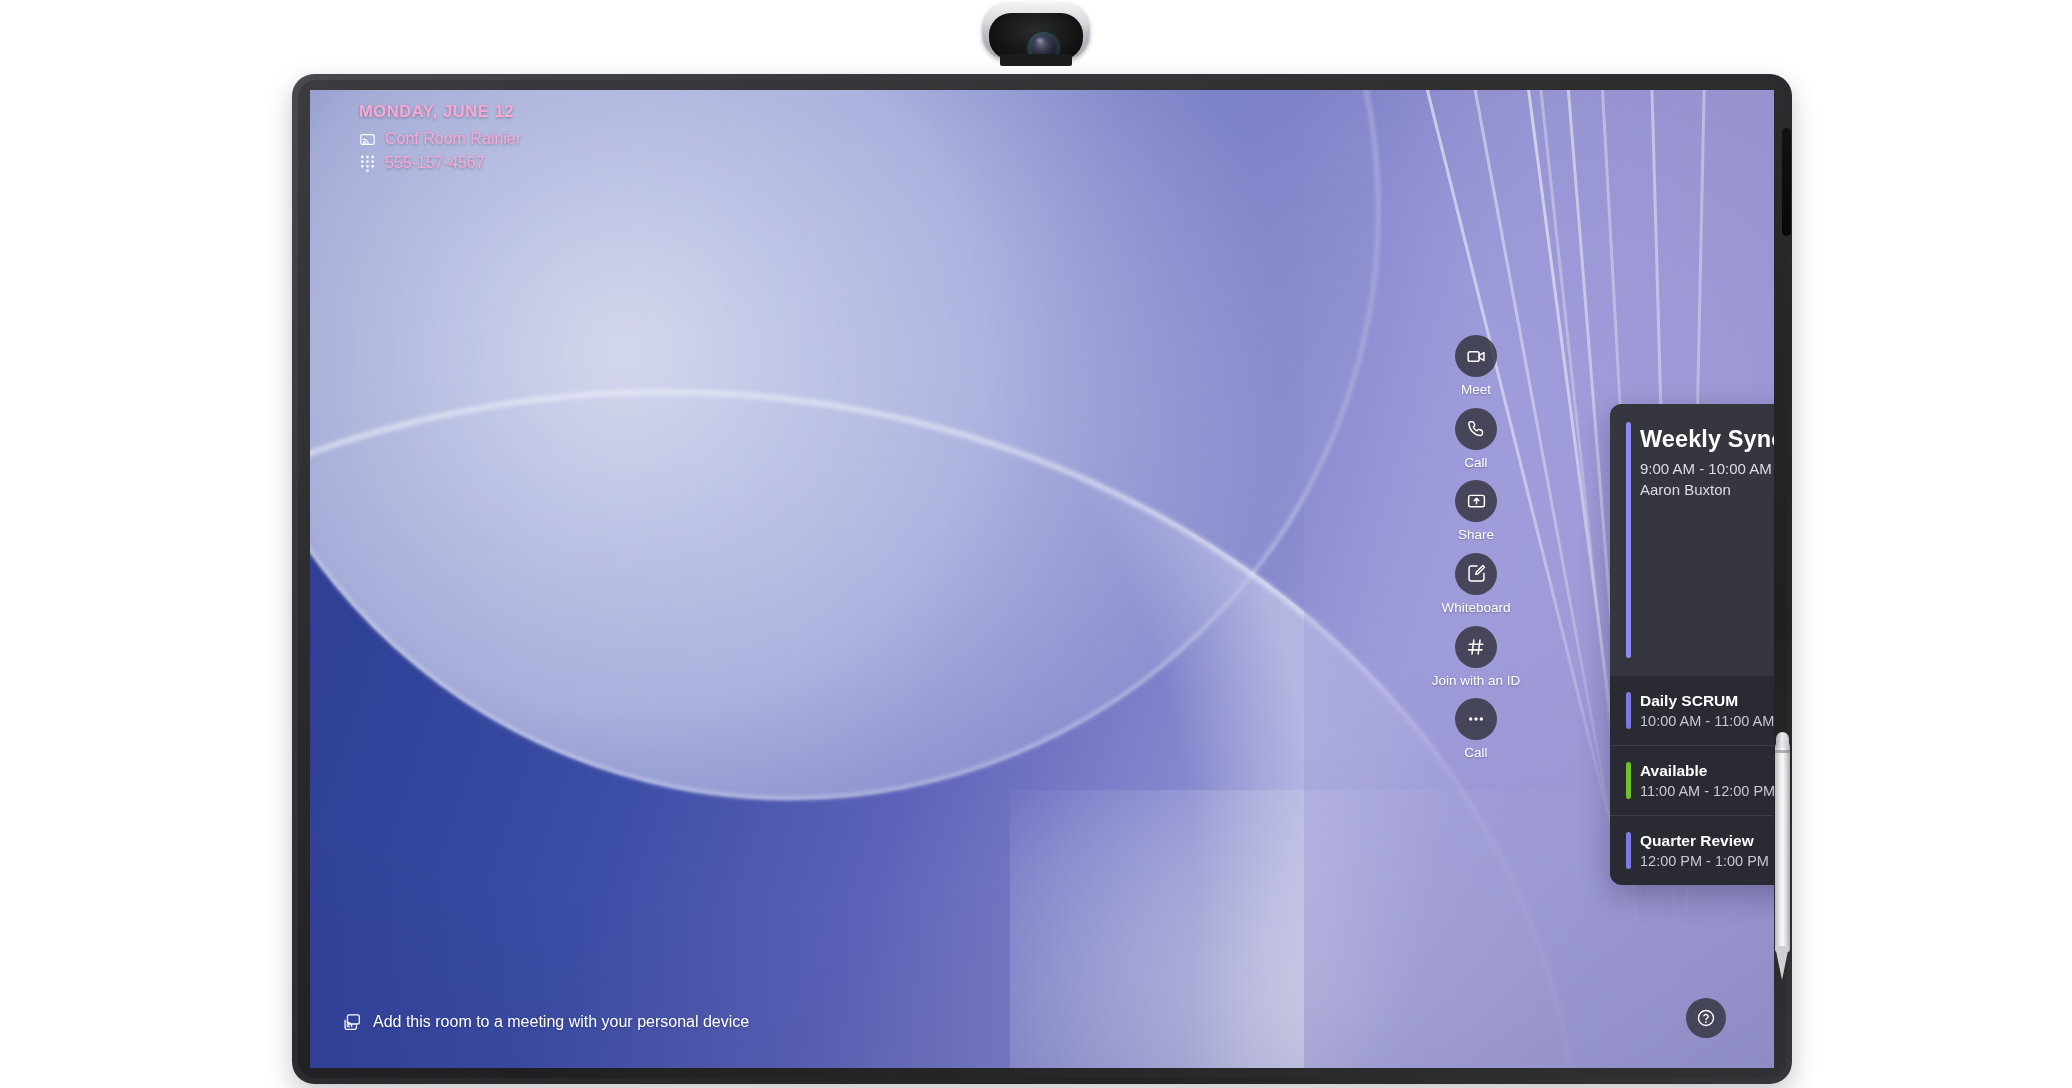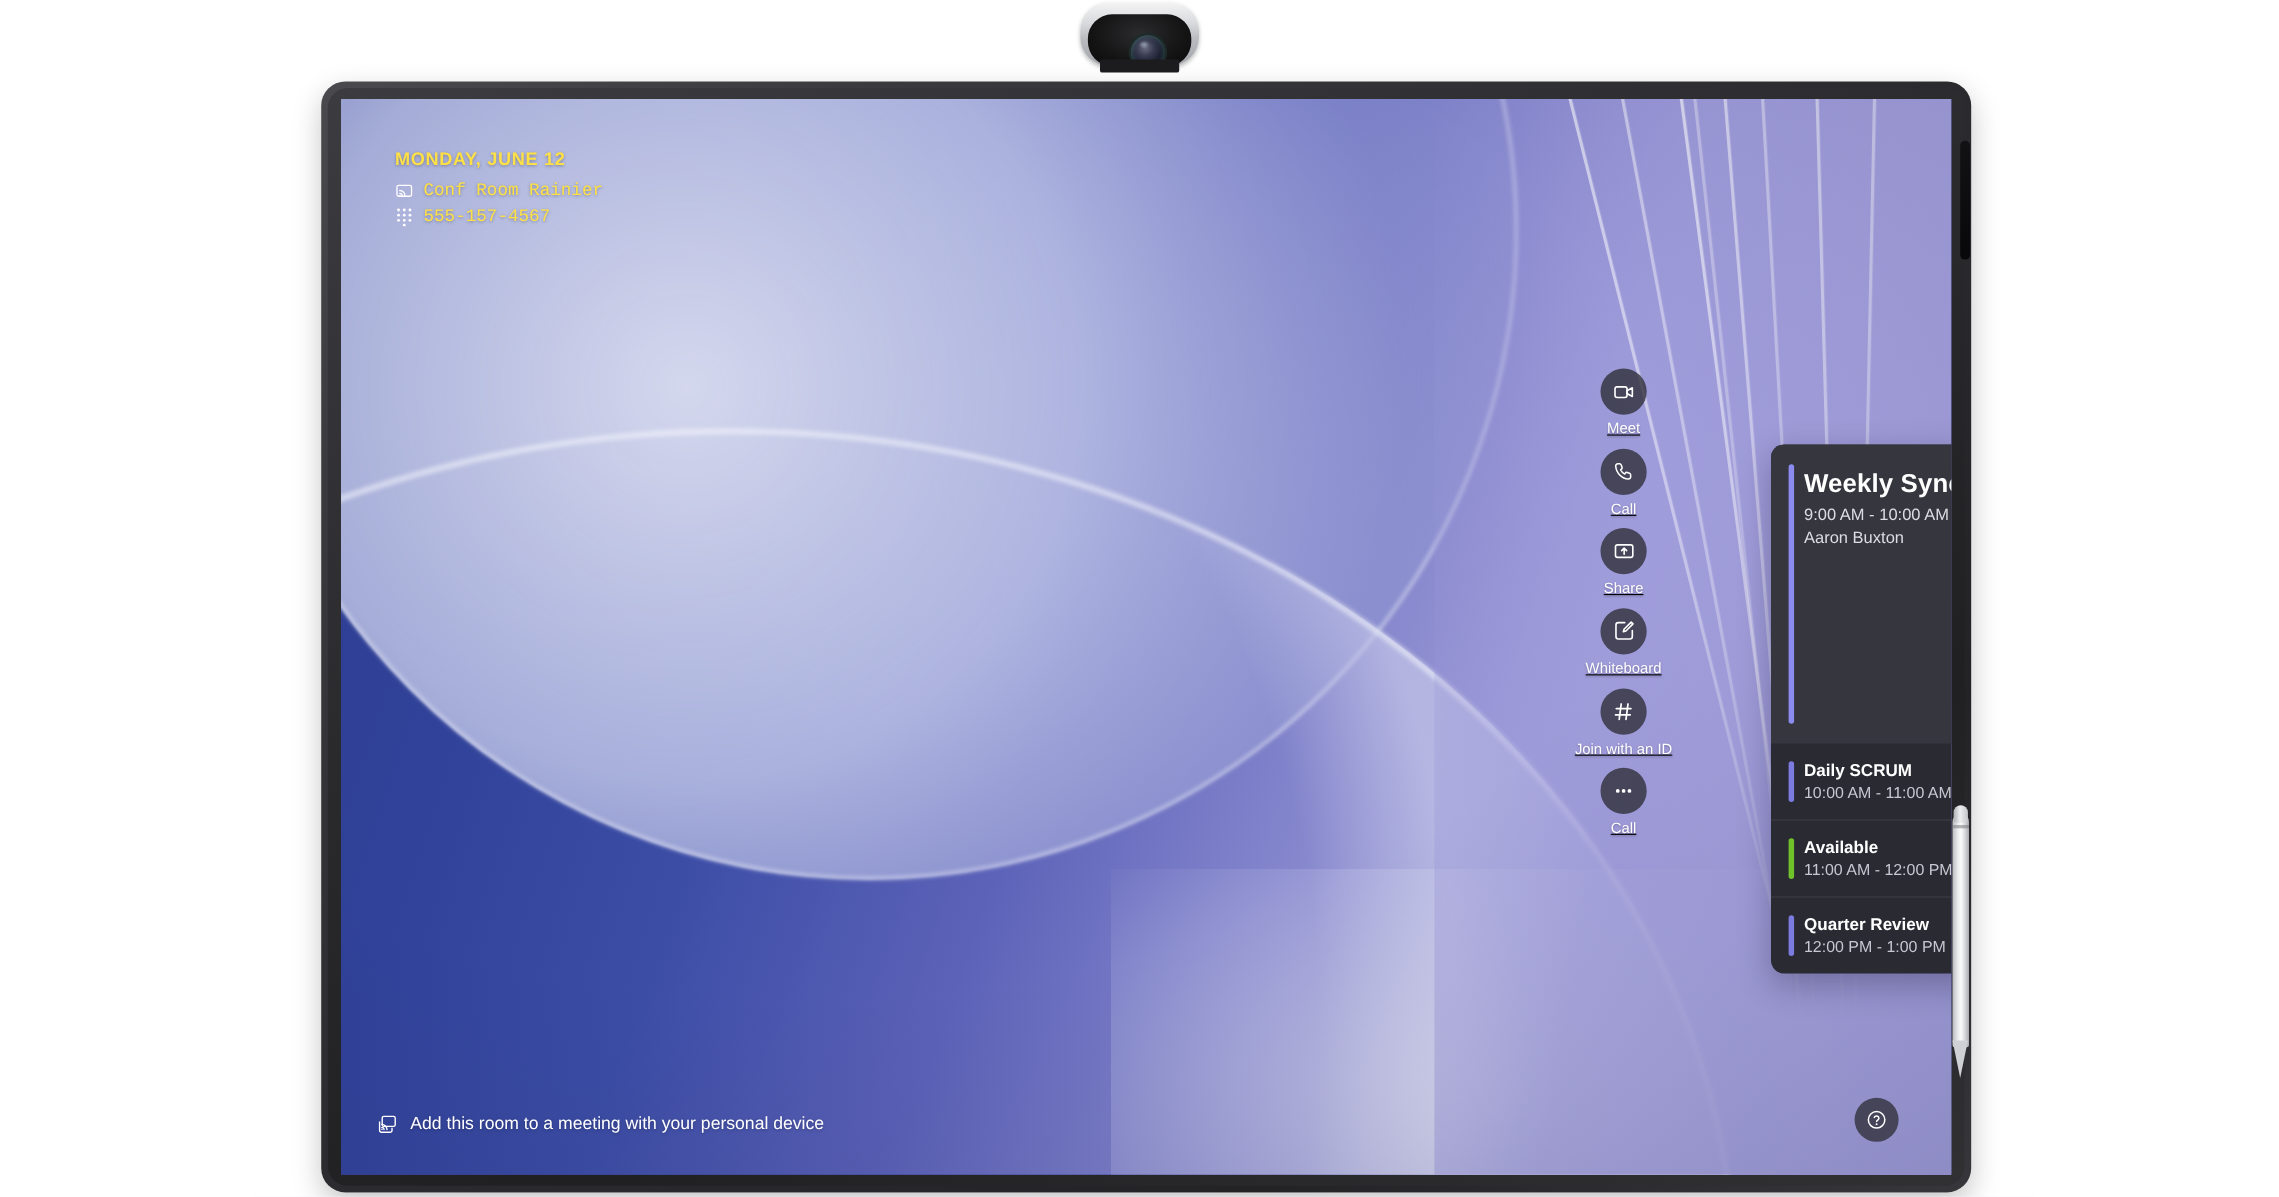--- a/index.html
+++ b/index.html
@@ -192,50 +192,49 @@
     background: linear-gradient(180deg, rgba(255,255,255,.86), rgba(255,255,255,.55) 55%, rgba(255,255,255,0) 92%);
     transform-origin: top center;
     filter: blur(.6px);
   }
   .wall-vign {
     position: absolute; inset: 0;
     background: radial-gradient(ellipse at 30% 35%, rgba(0,0,0,0) 52%, rgba(15,20,60,.16) 100%);
   }
 
   
-  .clock-block { position: absolute; left: 49px; top: 46px; color: #fde047; text-shadow: 0 1px 3px rgba(0,0,0,.32); }
+  .clock-block { position: absolute; left: 49px; top: 12px; color: #f9a8d4; text-shadow: 0 1px 3px rgba(0,0,0,.32); }
   .date-line {
     font-size: 16.5px; font-weight: 700; letter-spacing: .6px;
   }
   .time-line {
     font-size: 57px; font-weight: 700; letter-spacing: -.5px;
     line-height: 1.12; margin-top: 2px;
     text-shadow: 0 2px 7px rgba(0,0,0,.33);
   }
   .meta-row {
     display: flex; align-items: center; gap: 9px;
-    font-size: 16px; margin-top: 9px; font-family: Liberation Mono, monospace;
+    font-size: 16px; margin-top: 9px;
   }
   .meta-row.second { margin-top: 6px; }
   .meta-ico { width: 17px; height: 17px; flex: none; display: flex; align-items: center; justify-content: center; }
   .meta-ico svg { display: block; }
 
   
   .rail {
     position: absolute;
     left: 1110px; top: 245px;
     width: 112px;
     display: flex; flex-direction: column; align-items: center;
     gap: 10px;
   }
   .rail-item {
     display: flex; flex-direction: column; align-items: center;
     width: 112px;
     cursor: pointer;
-    text-decoration: underline;
   }
   .rail-circle {
     width: 42px; height: 42px; border-radius: 50%;
     background: rgba(48,48,58,.80);
     display: flex; align-items: center; justify-content: center;
     color: #fff;
   }
   .rail-circle svg { display: block; }
   .rail-label {
     margin-top: 5px;

